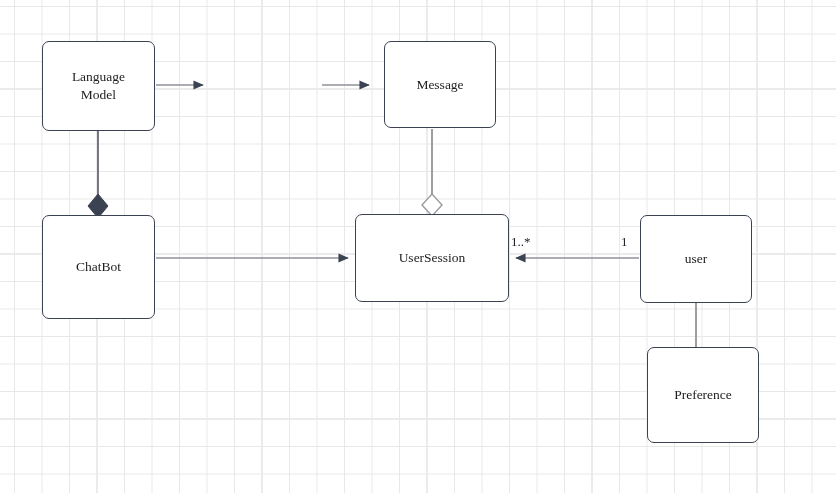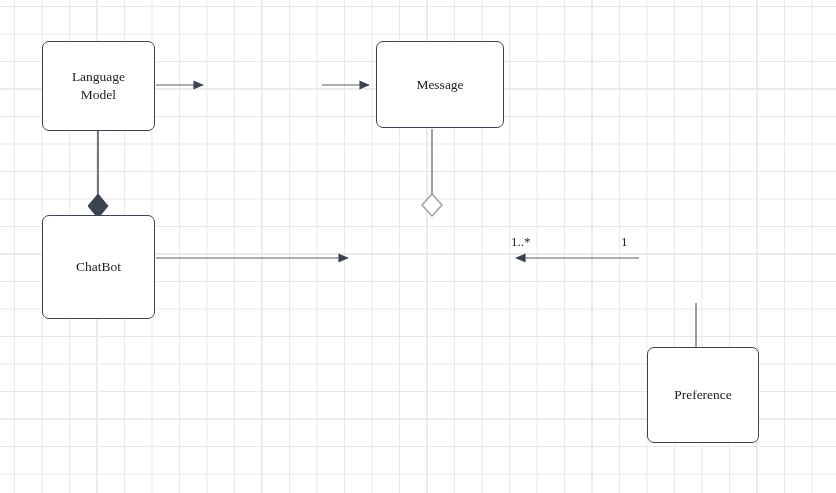--- a/index.html
+++ b/index.html
@@ -112,29 +112,35 @@
       <line x1="696" y1="303" x2="696" y2="348" stroke="#9e9e9e" stroke-width="2"></line>
     </g>
   </svg>
 
   <div class="node" style="left:42px; top:41px; width:113px; height:90px;">
     <span class="node-label">Language
 Model</span>
   </div>
 
 
-  <div class="node" style="left:376px; top:41px; width:128px; height:87px;">
+  <div class="node" style="left:384px; top:41px; width:112px; height:87px;">
     <span class="node-label">Message</span>
   </div>
 
   <div class="node" style="left:42px; top:215px; width:113px; height:104px;">
     <span class="node-label">ChatBot</span>
   </div>
 
+  <div class="node" style="left:355px; top:214px; width:154px; height:88px;">
+    <span class="node-label">UserSession</span>
+  </div>
 
+  <div class="node" style="left:640px; top:215px; width:112px; height:88px;">
+    <span class="node-label">user</span>
+  </div>
 
   <div class="node" style="left:647px; top:347px; width:112px; height:96px;">
     <span class="node-label">Preference</span>
   </div>
 
   <div class="edge-label" style="left:511px; top:234px;">1..*</div>
 
   <div class="edge-label" style="left:621px; top:234px;">1</div>
 
 </div>

